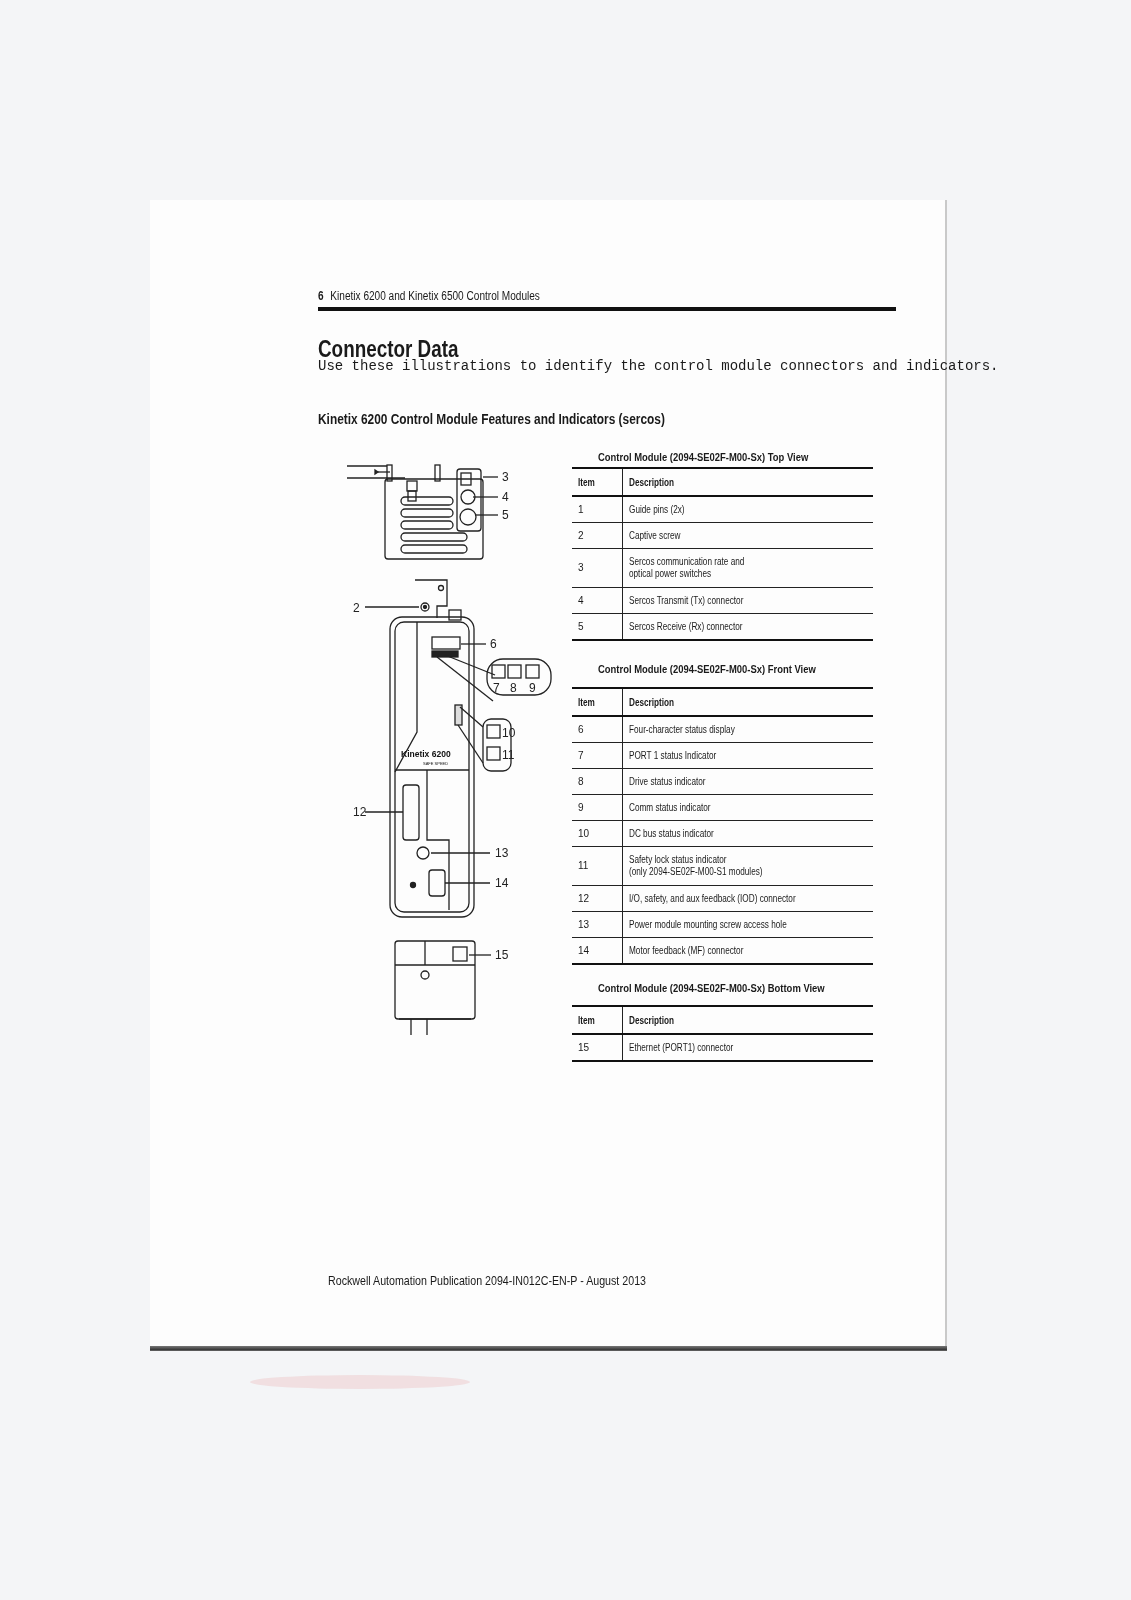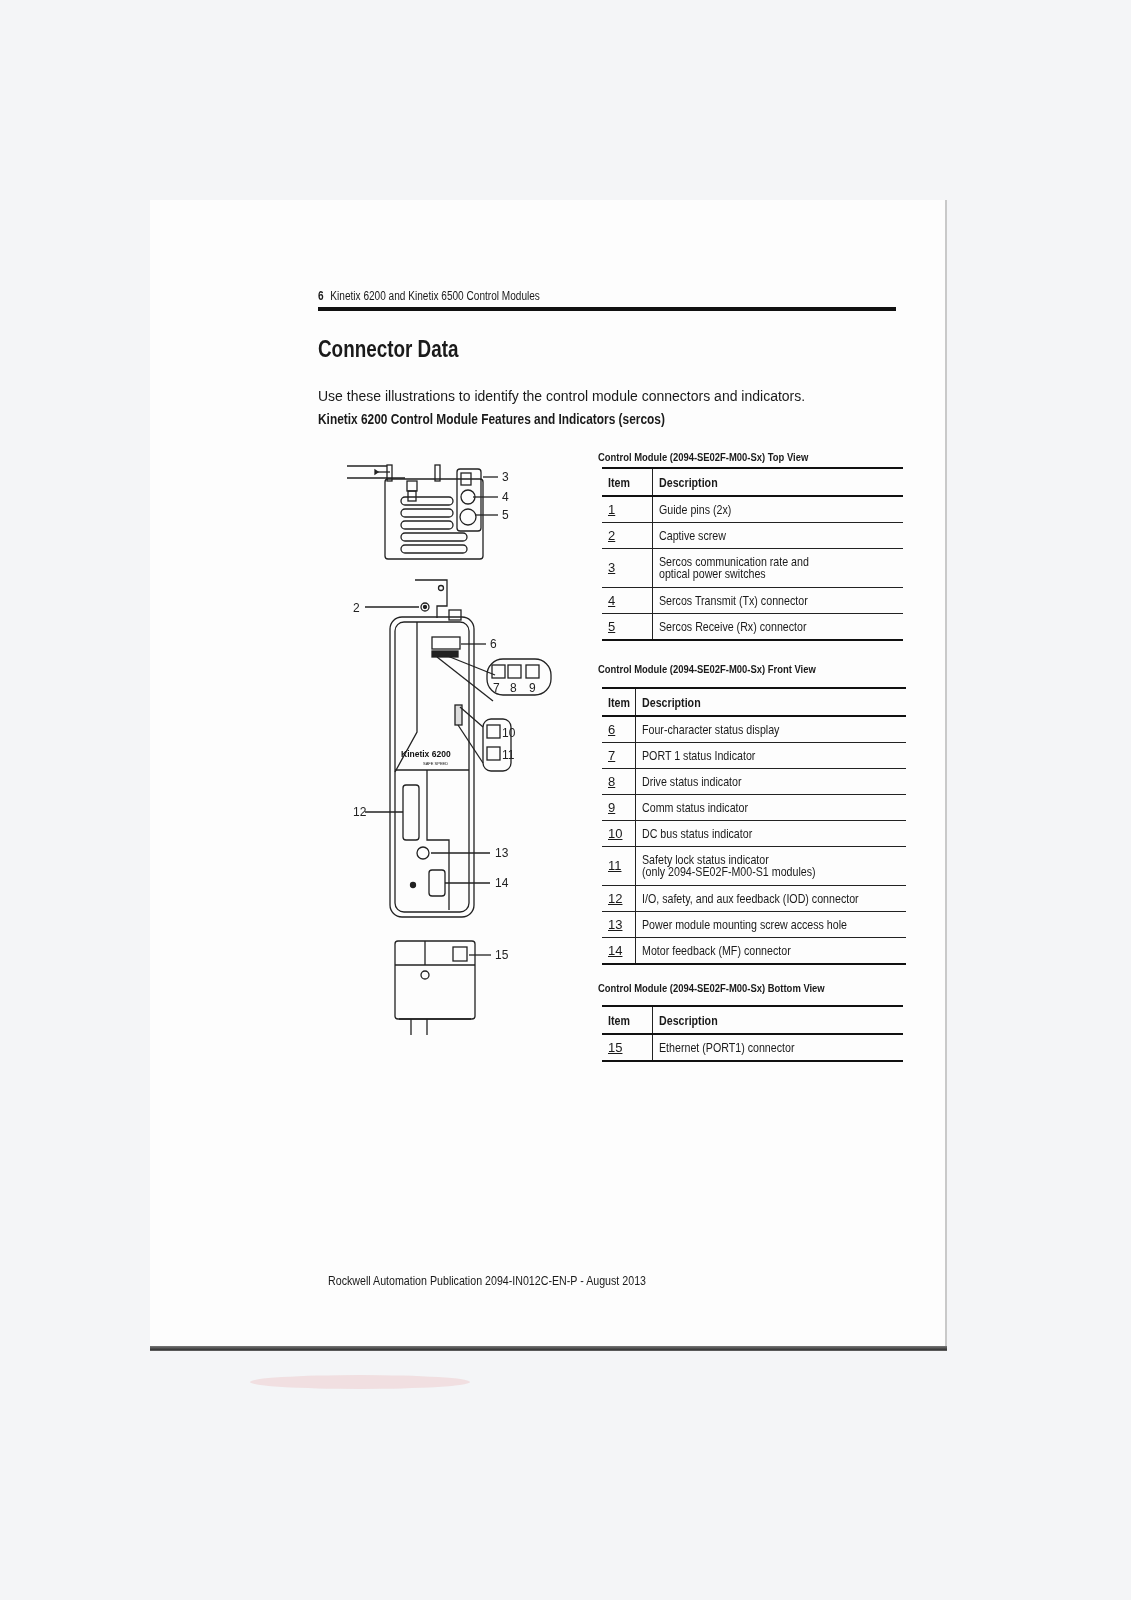--- a/index.html
+++ b/index.html
@@ -23,35 +23,34 @@
     font-family:"Liberation Sans", sans-serif; transform:scaleX(0.84); transform-origin:left;
     white-space:nowrap;
   }
   .header b { margin-right:8px; }
   .header-rule { position:absolute; left:318px; top:307px; width:578px; height:4px; background:#111; }
   .title {
     position:absolute; left:318px; top:336px; font-size:23px; font-weight:bold;
     transform:scaleX(0.82); transform-origin:left; white-space:nowrap;
   }
   .intro {
-    position:absolute; left:318px; top:388px; font-size:14px;
-    font-family:Liberation Sans, sans-serif; white-space:nowrap;
+    position:absolute; left:318px; top:358px; font-size:14px;
+    font-family:Liberation Mono, monospace; white-space:nowrap;
   }
   .subtitle {
     position:absolute; left:318px; top:411px; font-size:14.5px; font-weight:bold;
     transform:scaleX(0.82); transform-origin:left; white-space:nowrap;
   }
   .tbl-caption {
     position:absolute; left:598px; font-size:11.5px; font-weight:bold;
     transform:scaleX(0.82); transform-origin:left; white-space:nowrap;
   }
   table.feat {
-    position:absolute; left:602px; width:301px; border-collapse:collapse;
-    font-size:13px;
-    text-decoration:underline;
+    position:absolute; left:572px; width:301px; border-collapse:collapse;
+    font-size:10px;
   }
   table.feat th, table.feat td {
     text-align:left; vertical-align:middle; padding:0 0 0 6px;
     border-bottom:1.5px solid #222;
   }
   table.feat thead th { border-top:2.5px solid #111; border-bottom:2px solid #111; height:26px; font-weight:bold; }
   table.feat td { height:25px; line-height:12px; }
   table.feat td.tall { height:38px; }
   table.feat tr > *:first-child { width:44px; border-right:1.5px solid #222; }
   table.feat tbody tr:last-child td { border-bottom:2.5px solid #111; }

